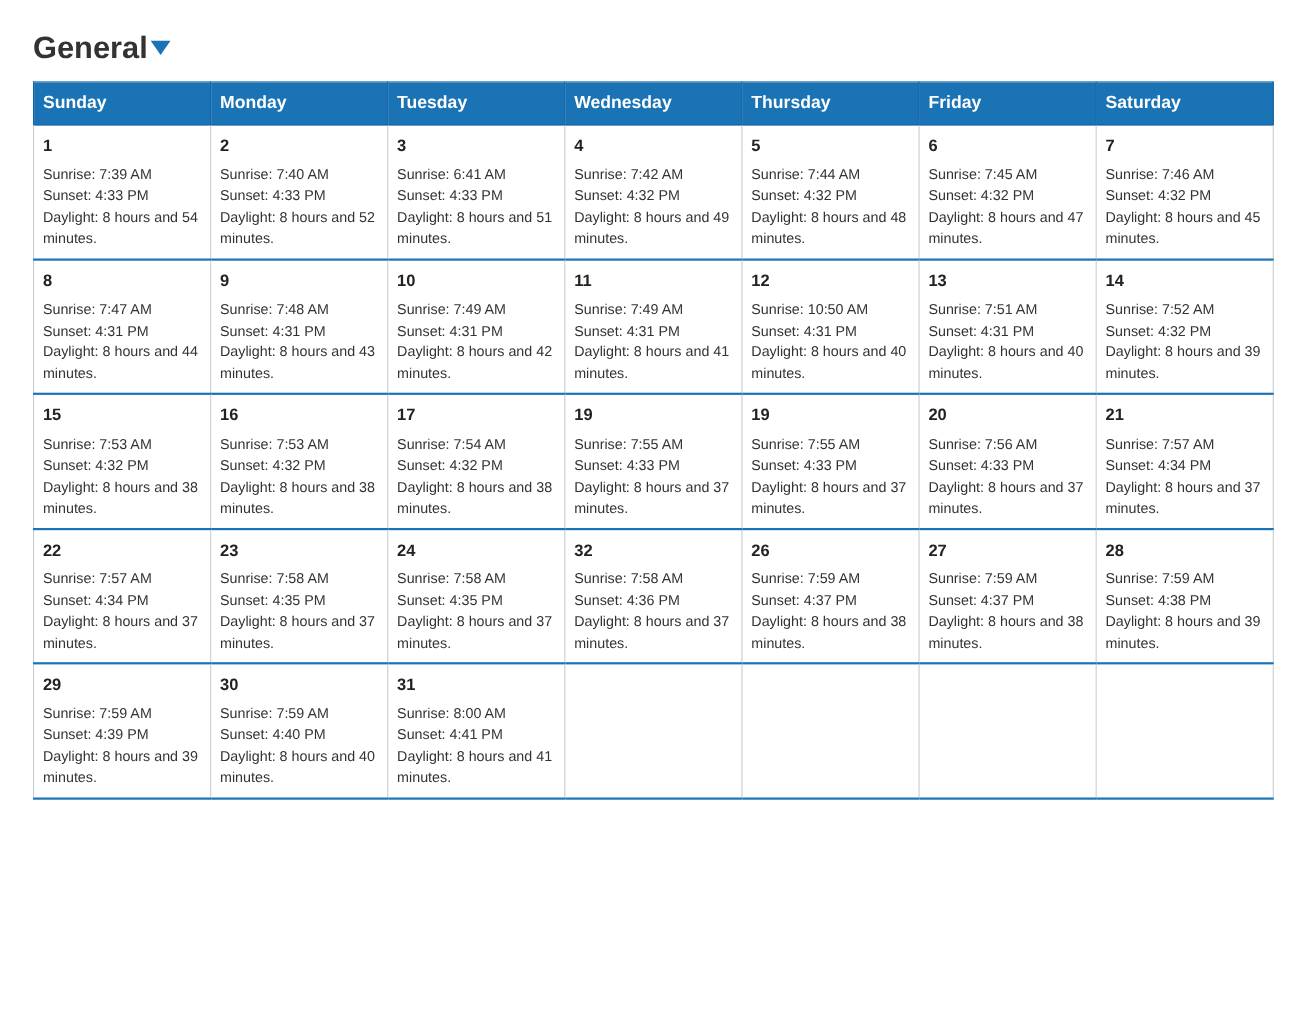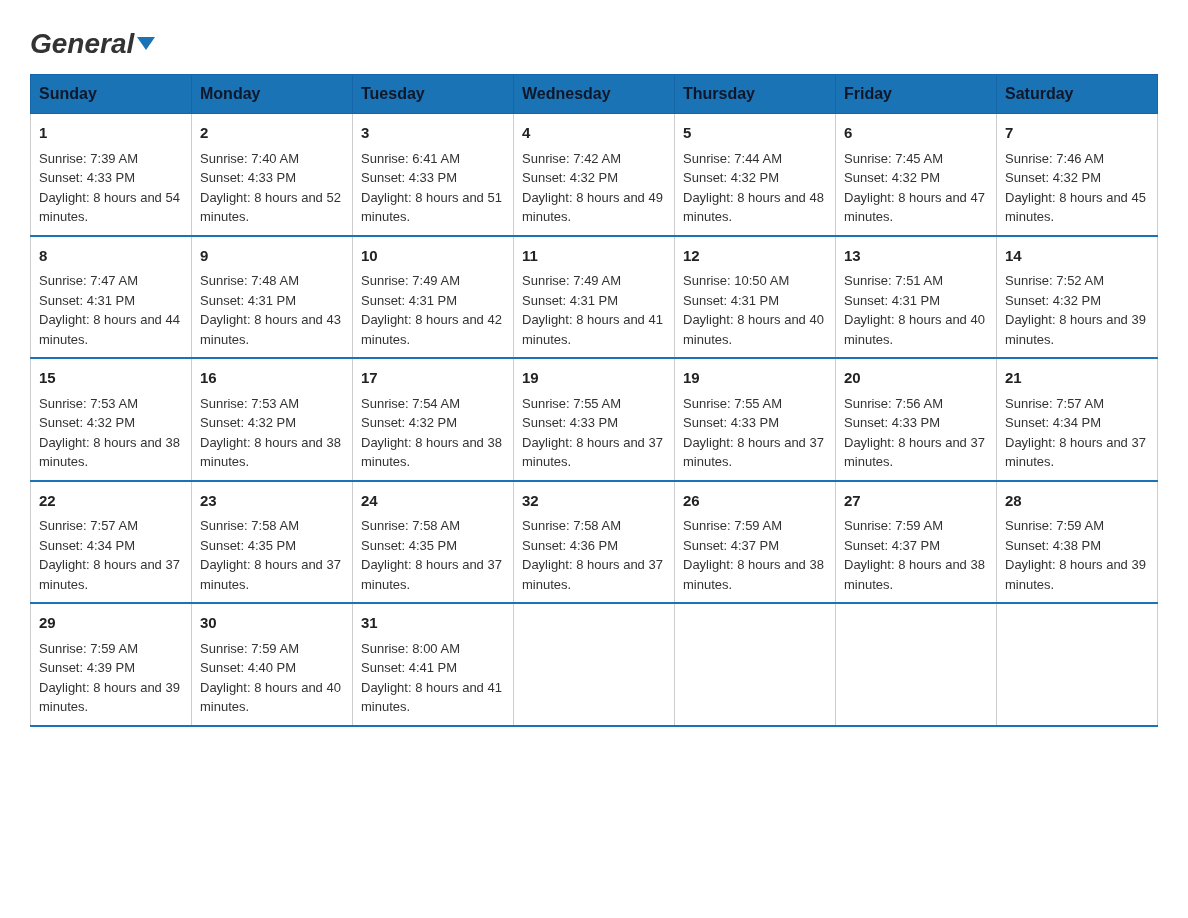--- a/index.html
+++ b/index.html
@@ -13,21 +13,20 @@
     .header {
       display: flex;
       justify-content: space-between;
       align-items: flex-start;
       margin-bottom: 20px;
     }
     .logo {
       display: flex;
       flex-direction: column;
       align-items: flex-start;
-      font-style: italic;
     }
     .logo-text {
       font-size: 28px;
       font-weight: bold;
       color: #333;
       line-height: 1;
     }
     .logo-line2 {
       font-size: 28px;
       font-weight: bold;
@@ -49,21 +48,21 @@
       color: #444;
       margin-top: 4px;
     }
     .calendar {
       width: 100%;
       border-collapse: collapse;
       border: 1px solid #1a73b5;
     }
     .calendar th {
       background: #1a73b5;
-      color: #0f172a;
+      color: #ffffff;
       font-size: 16px;
       font-weight: bold;
       padding: 10px 8px;
       text-align: left;
       border: 1px solid #1565a8;
     }
     .calendar td {
       vertical-align: top;
       padding: 8px;
       border: 1px solid #ccc;

